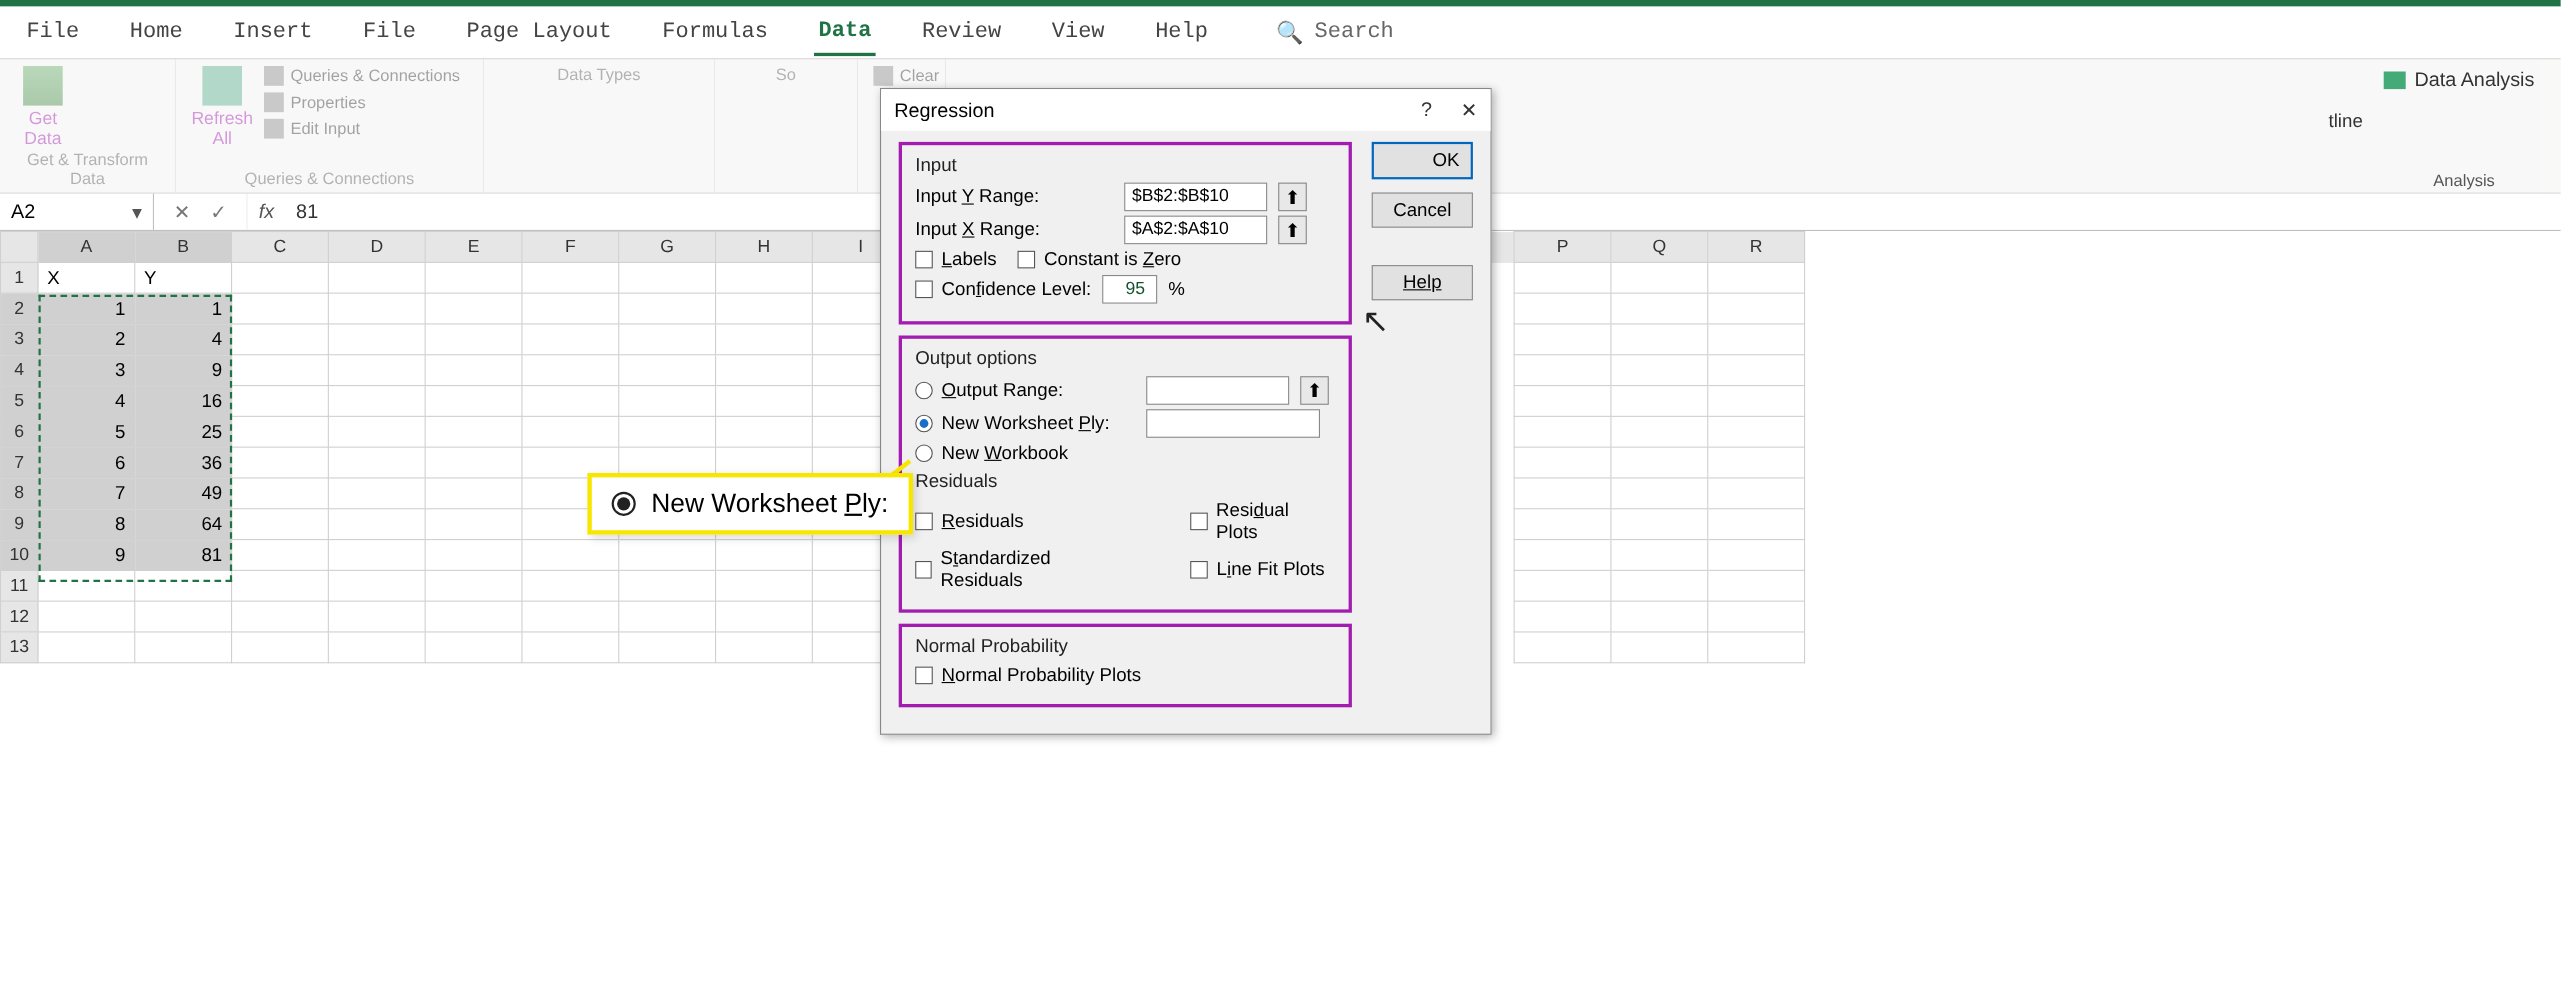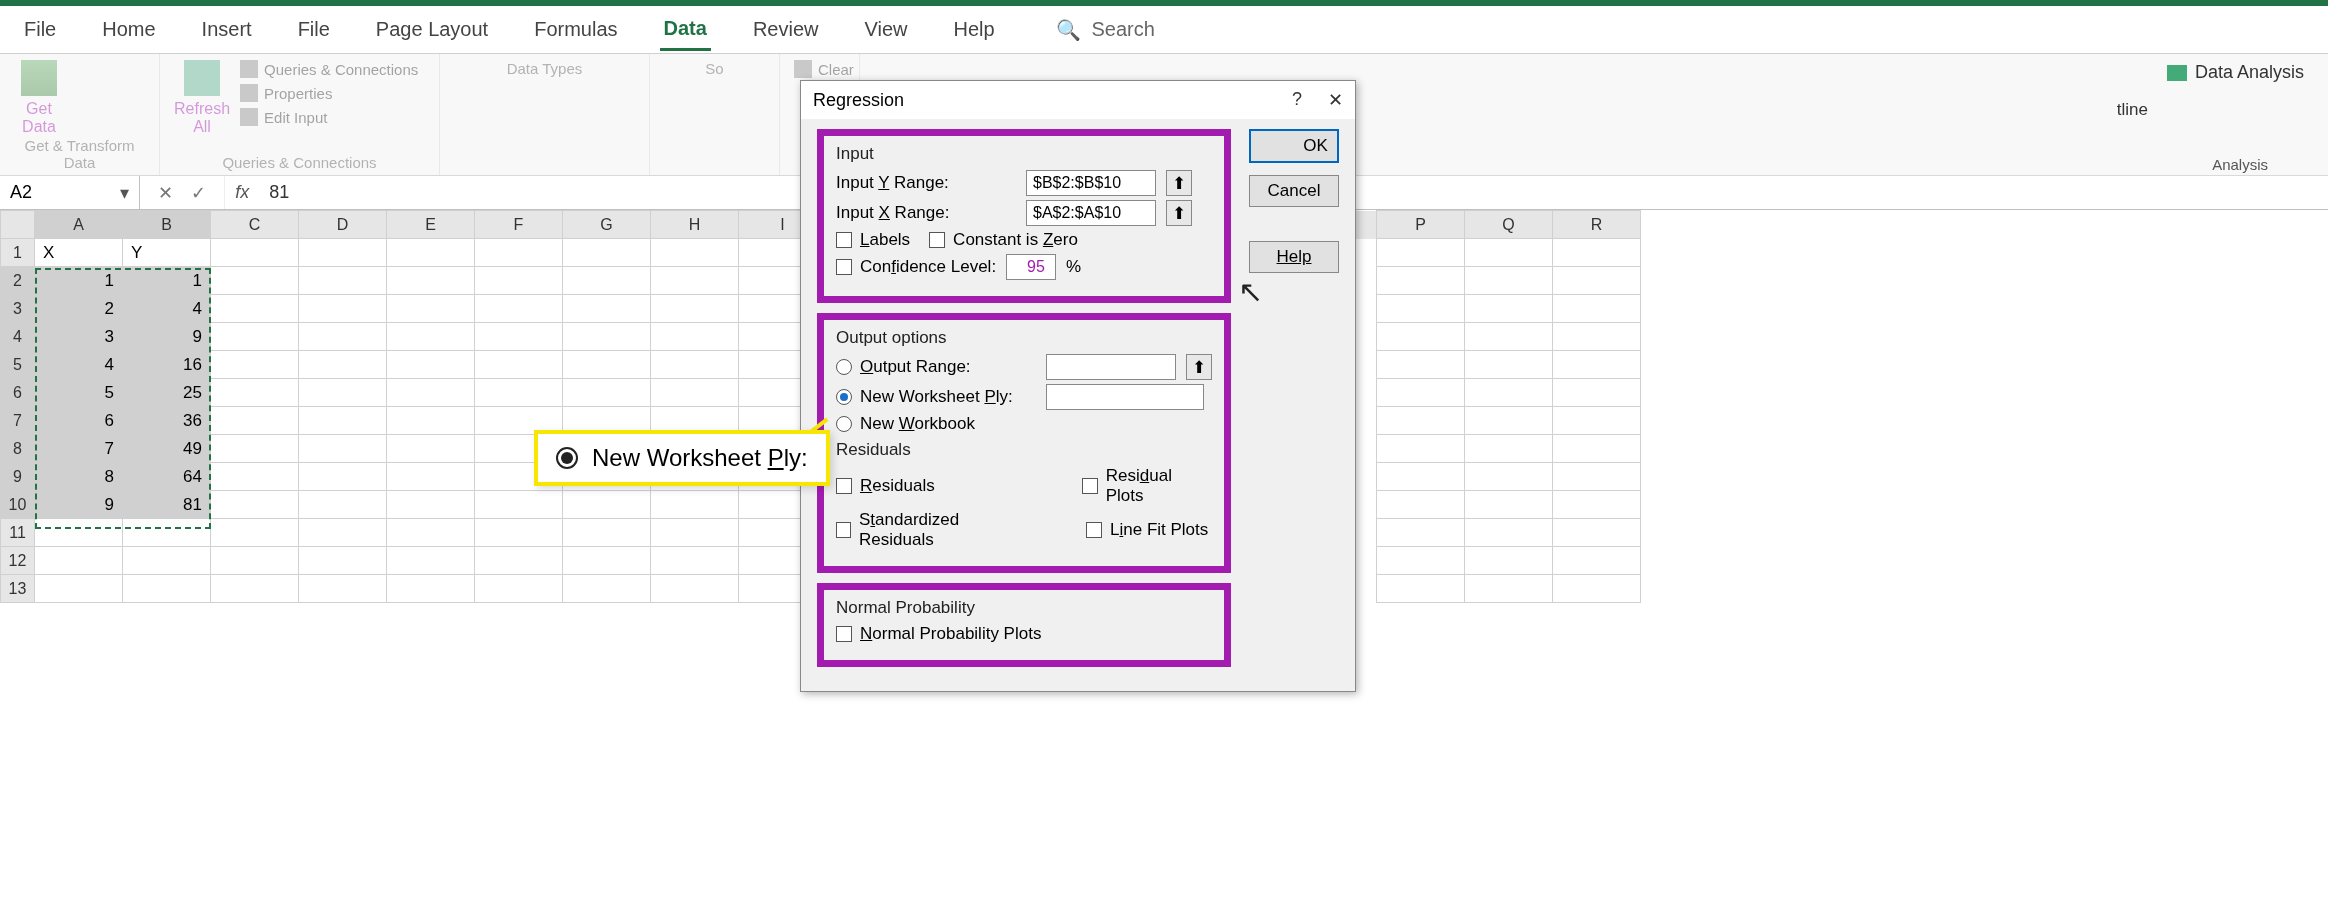--- a/index.html
+++ b/index.html
@@ -2,21 +2,21 @@
 <html><head>
 <meta charset="utf-8">
 <style>
 * { box-sizing: border-box; margin: 0; padding: 0; }
 body { font-family: "Segoe UI", sans-serif; font-size: 14px; background: #fff; overflow: hidden; width: 2328px; height: 905px; position: relative; }
 
 
 .title-bar { height: 6px; background: #217346; }
 
 
-.ribbon-tabs { display: flex; align-items: center; height: 48px; padding-left: 20px; gap: 38px; border-bottom: 1px solid #d0d0d0; background: #fff; font-size: 20px; }
+.ribbon-tabs { display: flex; align-items: center; height: 48px; padding-left: 20px; gap: 38px; border-bottom: 1px solid #d0d0d0; background: #fff; font-size: 20px; font-family: Liberation Mono, monospace; }
 .ribbon-tabs .tab { color: #444; padding: 8px 4px; cursor: pointer; }
 .ribbon-tabs .tab.active { color: #217346; font-weight: 600; border-bottom: 3px solid #217346; }
 .ribbon-tabs .search-wrap { display: flex; align-items: center; gap: 10px; color: #666; font-size: 20px; margin-left: 20px; }
 
 
 .ribbon-body { height: 122px; border-bottom: 1px solid #c0c0c0; display: flex; background: #f3f2f1; opacity: 0.6; position: relative; }
 .ribbon-group { border-right: 1px solid #d0d0d0; padding: 6px 14px 2px; display: flex; flex-direction: column; justify-content: space-between; }
 .ribbon-group-label { text-align: center; color: #555; font-size: 15px; padding-bottom: 2px; }
 .ribbon-group-content { display: flex; gap: 10px; align-items: flex-start; flex: 1; }
 .rbtn { display: flex; flex-direction: column; align-items: center; gap: 4px; font-size: 16px; color: #a21caf; min-width: 50px; }
@@ -55,21 +55,21 @@
 
 .dialog { position: absolute; background: #f0f0f0; border: 1px solid #888; box-shadow: 2px 2px 8px rgba(0,0,0,0.3); font-size: 17px; }
 .dialog-title { display: flex; justify-content: space-between; align-items: center; padding: 8px 12px; background: #fff; }
 .dialog-title .ttl { font-size: 18px; }
 .dialog-title .btns { display: flex; gap: 26px; font-size: 18px; color: #333; }
 .dialog-body { display: flex; padding: 10px 16px 14px; gap: 18px; }
 .dialog-main { flex: 1; }
 .dialog-side { width: 92px; display: flex; flex-direction: column; gap: 12px; }
 .dlgbtn { border: 1px solid #888; background: #e1e1e1; padding: 5px 0; text-align: center; font-size: 17px; }
 .dlgbtn.primary { border: 2px solid #0067c0; padding-left: 43px; }
-fieldset.sec { border: 7px solid #a21caf; padding: 8px 12px 12px; margin-bottom: 10px; }
+fieldset.sec { border: 3px solid #a21caf; padding: 8px 12px 12px; margin-bottom: 10px; }
 fieldset.sec > .leg { font-size: 17px; color: #222; margin-bottom: 6px; }
 .row { display: flex; align-items: center; margin: 4px 0; gap: 10px; }
 .lbl { width: 180px; }
 .txt { border: 1px solid #888; background: #fff; height: 26px; width: 130px; padding: 0 6px; font-family: inherit; font-size: 16px; }
 .refpick { width: 26px; height: 26px; border: 1px solid #888; background: #e8e8e8; display: flex; align-items: center; justify-content: center; }
 .chk { width: 16px; height: 16px; border: 1px solid #555; background: #fff; display: inline-block; }
 .rad { width: 16px; height: 16px; border: 1px solid #555; border-radius: 50%; background: #fff; display: inline-flex; align-items: center; justify-content: center; }
 .rad.on::after { content: ""; width: 8px; height: 8px; border-radius: 50%; background: #1a6fc9; }
 .und { text-decoration: underline; }
 .small-txt { width: 50px; }
@@ -462,21 +462,21 @@
           <span style="display:flex;align-items:center;gap:8px">
               <span class="chk"></span>
               <span>Constant is <span class="und">Z</span>ero</span>
             </span>
         </div>
         <div class="row">
           <span style="display:flex;align-items:center;gap:8px">
               <span class="chk"></span>
               <span>Con<span class="und">f</span>idence Level:</span>
             </span>
-          <input class="txt small-txt" disabled="" style="color: #a21caf; padding-left: 20px;" value="95">
+          <input class="txt small-txt" disabled="" style="color: #14532d; padding-left: 20px;" value="95">
           <span>%</span>
         </div>
       </fieldset>
 
       <fieldset class="sec">
         <div class="leg">Output options</div>
         <div class="row">
           <span style="display:flex;align-items:center;gap:8px;width:200px">
               <span class="rad"></span>
               <span><span class="und">O</span>utput Range:</span>

